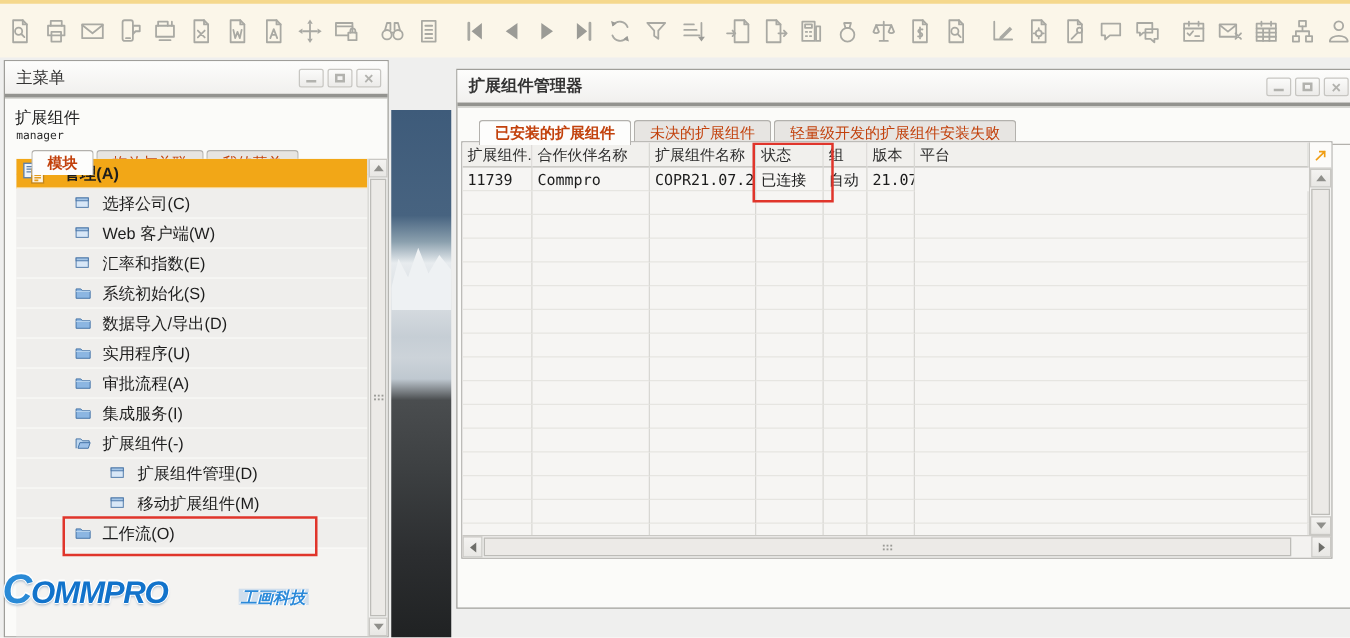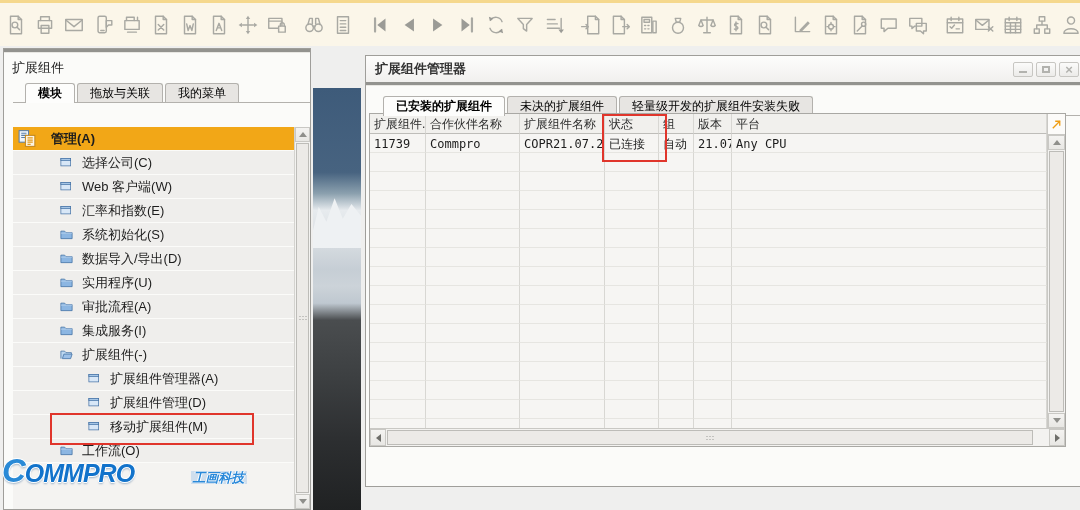--- a/index.html
+++ b/index.html
@@ -23,21 +23,21 @@
         border-radius:2px;display:flex;align-items:center;justify-content:center;box-sizing:border-box;}
   .g-min{width:8px;height:2px;background:#b2b2ae;margin-top:6px;}
   .g-max{width:8px;height:7px;border:2px solid #b2b2ae;box-sizing:border-box;}
   .g-close{color:#b2b2ae;font-size:13px;font-weight:700;line-height:1;}
   .g-close::before{content:"\00D7";}
   .sep{height:3px;background:#93938f;border-bottom:1px solid #e8e7e3;}
 
   
   .tabstrip{border-bottom:1px solid #b3b1ad;height:20px;box-sizing:border-box;}
   .tab{display:inline-block;height:19px;line-height:18px;padding:0 12px;font-size:12px;background:#e7e5e2;
-       border:1px solid #b3b1ad;border-bottom:none;border-radius:3px 3px 0 0;margin-right:2px;color:#000000;
+       border:1px solid #b3b1ad;border-bottom:none;border-radius:3px 3px 0 0;margin-right:2px;color:#c2410c;
        box-sizing:border-box;vertical-align:bottom;}
   .tab.active{background:#fdfdfc;height:20px;margin-bottom:-1px;position:relative;z-index:2;font-weight:700;}
 
   
   #leftPanel{left:3px;top:48px;width:308px;height:462px;}
   .company{font-size:13px;color:#1e1e1e;padding:6px 0 0 8px;}
   .user{font-family:"DejaVu Sans Mono",monospace;font-size:9px;color:#2a2a2a;padding:1px 0 0 9px;}
   #leftTabs{margin-top:6px;margin-left:9px;padding-left:12px;}
   .lmenu{position:absolute;left:9px;right:0;top:78px;bottom:0;}
   .lrows{position:absolute;left:0;right:16px;top:0;bottom:0;overflow:hidden;background:#f4f3f1;}
@@ -420,22 +420,37 @@
           <use href="#sym-person"></use>
         </svg></span>
     </div>
 </div>
 
 <div class="wallpaper">
   <div class="peaks"></div>
 </div>
 
 <div id="leftPanel" class="panel">
+  <div class="tbar">
+    <span class="t">主菜单</span>
+    <span class="wbtns">
+      <span class="wbtn">
+          <span class="g-min"></span>
+        </span>
+      <span class="wbtn">
+          <span class="g-max"></span>
+        </span>
+      <span class="wbtn">
+          <span class="g-close"></span>
+        </span>
+    </span>
+  </div>
   <div class="sep"></div>
   <div class="company">扩展组件</div>
+  <div class="user">manager</div>
   <div id="leftTabs" class="tabstrip"><span class="tab active">模块</span><span class="tab">拖放与关联</span><span class="tab">我的菜单</span></div>
   <div class="lmenu">
     <div class="lrows">
         <div class="mrow lv0 hl">
           <span class="micon">
             <svg viewBox="0 0 20 20">
               <use href="#sym-module"></use>
             </svg>
           </span>
           <span class="mlabel">管理(A)</span>
@@ -504,28 +519,20 @@
           </span>
           <span class="mlabel">集成服务(I)</span>
         </div>
         <div class="mrow lv1">
           <span class="micon">
             <svg viewBox="0 0 20 20">
               <use href="#sym-folder-open"></use>
             </svg>
           </span>
           <span class="mlabel">扩展组件(-)</span>
-        </div>
-        <div class="mrow lv2">
-          <span class="micon">
-            <svg viewBox="0 0 20 20">
-              <use href="#sym-form"></use>
-            </svg>
-          </span>
-          <span class="mlabel">扩展组件管理器(A)</span>
         </div>
         <div class="mrow lv2">
           <span class="micon">
             <svg viewBox="0 0 20 20">
               <use href="#sym-form"></use>
             </svg>
           </span>
           <span class="mlabel">扩展组件管理(D)</span>
         </div>
         <div class="mrow lv2">
@@ -590,21 +597,20 @@
           <span class="tcell th" style="flex: 1 1 0%; min-width: 0px;">平台</span>
         </div>
       <div>
           <div class="trow">
             <span class="tcell mono" style="width: 56px;">11739</span>
             <span class="tcell mono" style="width: 94px;">Commpro</span>
             <span class="tcell mono" style="width: 85px;">COPR21.07.27.15</span>
             <span class="tcell" style="width: 54px;">已连接</span>
             <span class="tcell" style="width: 35px;">自动</span>
             <span class="tcell mono" style="width: 38px;">21.07.27</span>
-            <span class="tcell mono" style="flex: 1 1 0%; min-width: 0px;">Any CPU</span>
           </div>
           <div class="trow">
             <span class="tcell" style="width: 56px;"></span>
             <span class="tcell" style="width: 94px;"></span>
             <span class="tcell" style="width: 85px;"></span>
             <span class="tcell" style="width: 54px;"></span>
             <span class="tcell" style="width: 35px;"></span>
             <span class="tcell" style="width: 38px;"></span>
             <span class="tcell" style="flex: 1 1 0%; min-width: 0px;"></span>
           </div>

